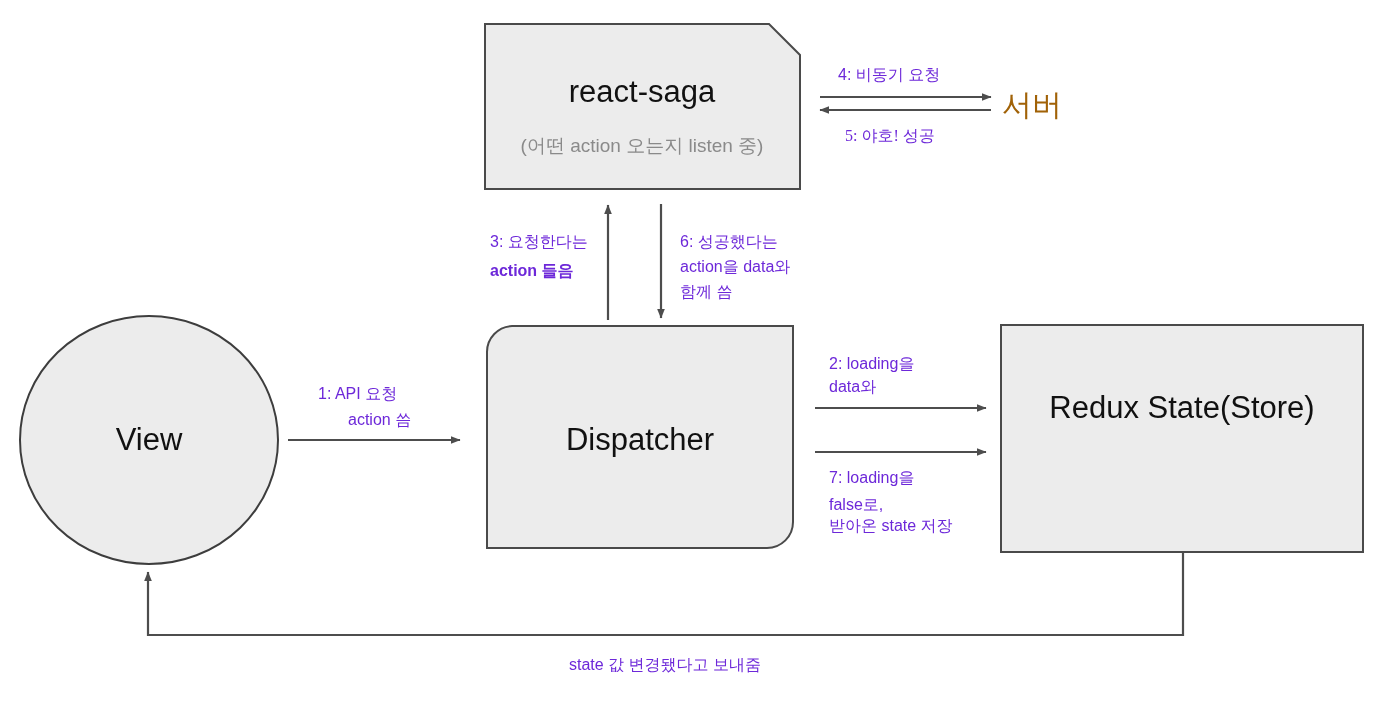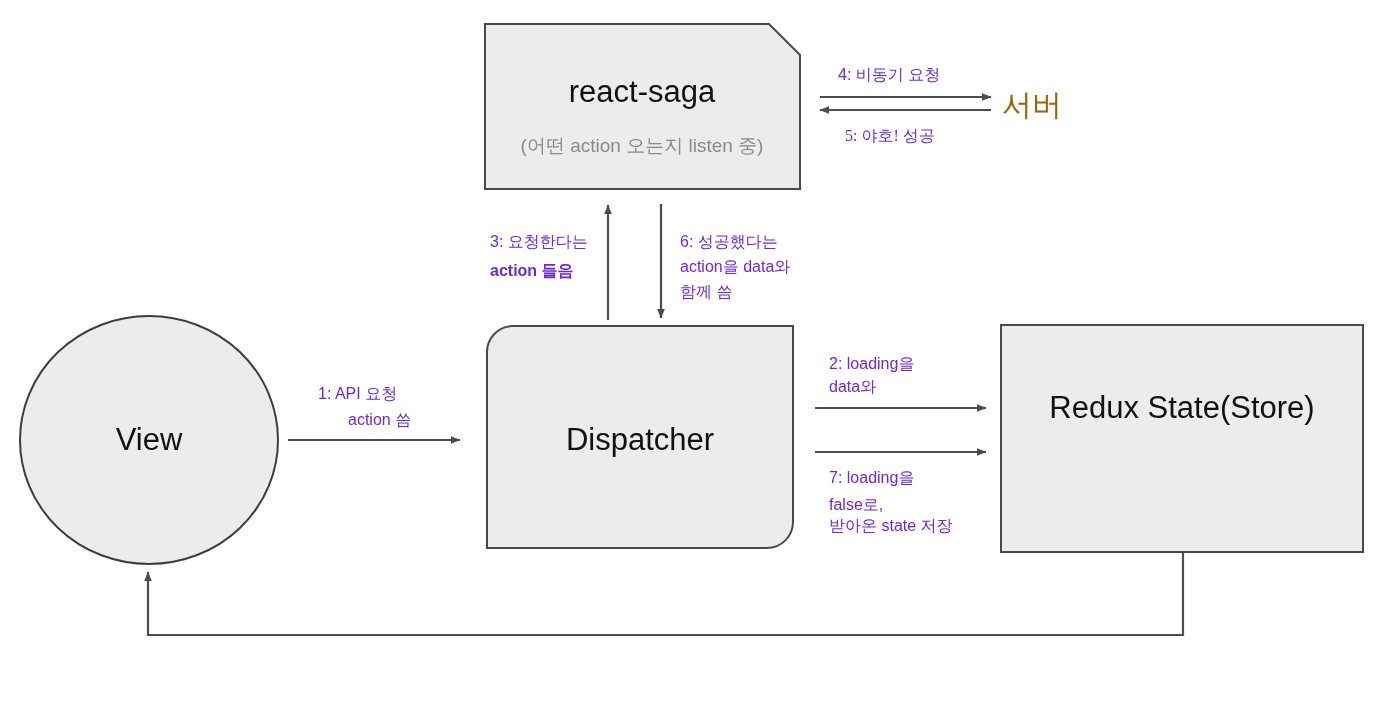--- a/index.html
+++ b/index.html
@@ -123,14 +123,15 @@
   <div class="edge-label" style="left:845px; top:125px;font-family:Liberation Serif, serif;">5: 야호! 성공</div>
 
   <div class="edge-label" style="left:680px; top:231px;">6: 성공했다는</div>
   <div class="edge-label" style="left:680px; top:256px;">action을 data와</div>
   <div class="edge-label" style="left:680px; top:281px;">함께 씀</div>
 
   <div class="edge-label" style="left:829px; top:467px;">7: loading을</div>
   <div class="edge-label" style="left:829px; top:494px;">false로,</div>
   <div class="edge-label" style="left:829px; top:515px;">받아온 state 저장</div>
 
+  <div class="edge-label center" style="left:450px; top:654px; width:430px;">state 값 변경됐다고 보내줌</div>
 
 </div>
 
 </body></html>

